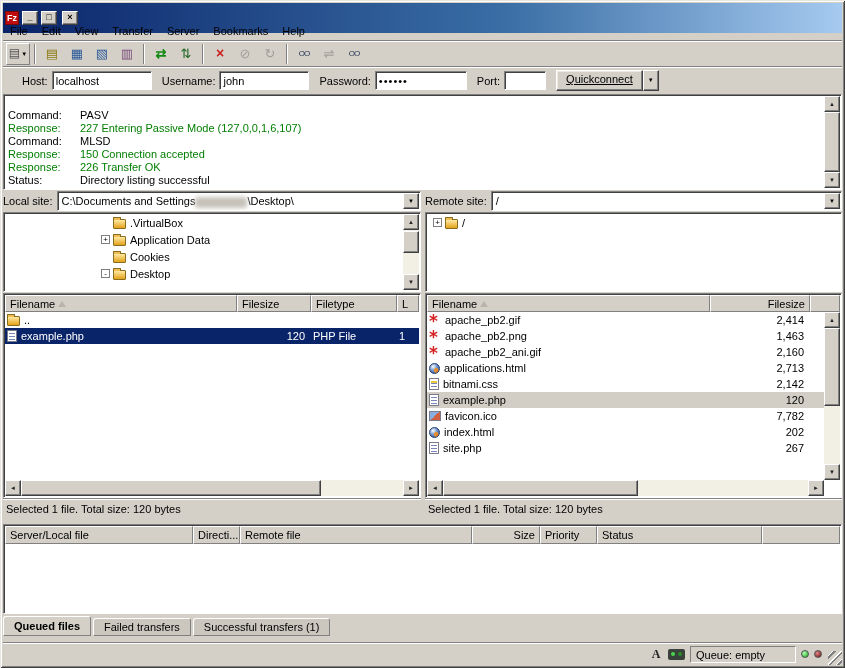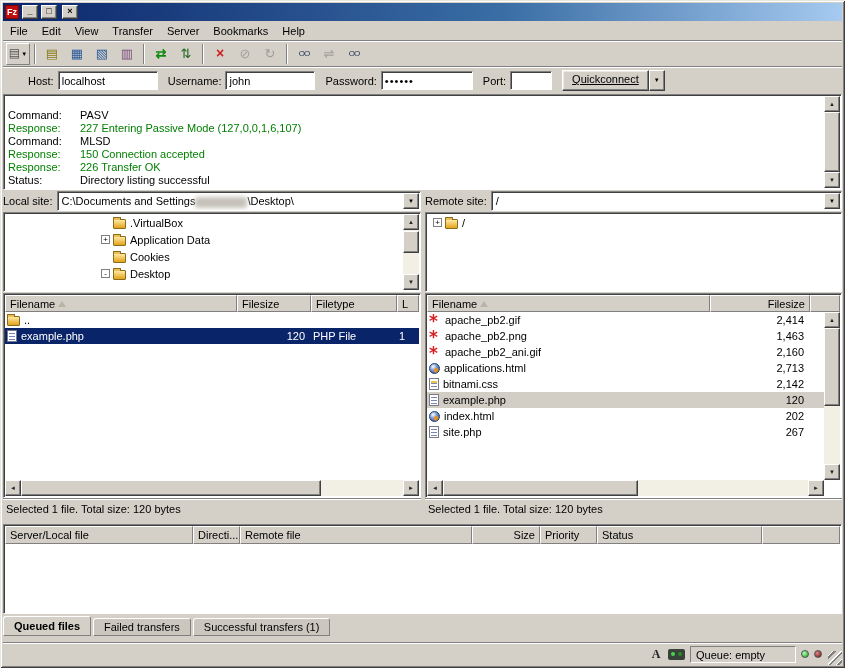--- a/index.html
+++ b/index.html
@@ -1,21 +1,21 @@
 <!DOCTYPE html>
 <html><head>
 <meta charset="utf-8">
 <style>
   *{margin:0;padding:0;box-sizing:border-box}
   html,body{background:#9a9a9a}
   body{font-family:"Liberation Sans",sans-serif;font-size:11px;color:#000}
   .window{position:relative;width:845px;height:668px;background:#d4d0c8;
     box-shadow:inset 1px 1px 0 #e8e6e0, inset -1px -1px 0 #404040, inset 2px 2px 0 #fff, inset -2px -2px 0 #808080;}
   
-  .titlebar{position:absolute;left:3px;right:3px;top:3px;height:18px;
+  .titlebar{position:absolute;left:3px;right:3px;top:3px;height:30px;
     background:linear-gradient(90deg,#0a246a 0%,#3a6ea5 60%,#a6caf0 100%);
     display:flex;align-items:center;gap:3px;padding:0 2px}
   .fz-logo{width:14px;height:14px;background:#bf0d0d;border:1px solid #7a0606;color:#fff;
     font:bold 9px "Liberation Sans",sans-serif;text-align:center;line-height:12px;flex:none}
   .title-text{flex:1;color:#fff;font-weight:bold;white-space:nowrap;overflow:hidden}
   .tb-btn{width:16px;height:14px;background:#d4d0c8;border:1px solid;border-color:#fff #404040 #404040 #fff;
     box-shadow:inset -1px -1px 0 #808080;font:bold 9px "Liberation Sans",sans-serif;text-align:center;line-height:11px;flex:none;cursor:default}
   .tb-btn.close{margin-left:2px}
   .menubar{position:absolute;left:3px;right:3px;top:21px;height:19px;display:flex;align-items:center}
   .menu-item{padding:2px 7px;cursor:default}
@@ -28,21 +28,21 @@
   .tsep{width:2px;height:20px;border-left:1px solid #808080;border-right:1px solid #fff;margin:0 3px}
   .tg{font-size:13px;line-height:13px}
   .g-srv{color:#555;font-size:12px}.g-log{color:#8a7a10}.g-ltree{color:#2a5a9a}.g-rtree{color:#2a5a9a}
   .g-queue{color:#7a4a7a}.g-refresh{color:#128a12;font-weight:bold}.g-proc{color:#226622}
   .g-cancel{color:#cc2020;font-weight:bold;font-size:14px}.g-dis{color:#555}.g-re{color:#555}
   .g-bino{color:#223355;font-weight:normal;font-size:8px;letter-spacing:-1px}.g-sync{color:#555}
   .tdrop{font-size:6px;color:#000}
   
   .quickconnect{position:absolute;left:3px;right:3px;top:66px;height:28px;border-top:1px solid #808080;
     box-shadow:inset 0 1px 0 #fff;display:flex;align-items:center;padding:0 5px}
-  .qc-label{margin:0 4px 0 10px}.qc-label.first{margin-left:20px}
+  .qc-label{margin:0 4px 0 10px}.qc-label.first{margin-left:14px}
   input.field{height:19px;border:1px solid;border-color:#808080 #fff #fff #808080;box-shadow:inset 1px 1px 0 #404040;
     background:#fff;font:11px "Liberation Sans",sans-serif;padding:1px 3px;outline:none}
   .w-host{width:100px}.w-user{width:90px}.w-pass{width:92px;letter-spacing:1px}.w-port{width:42px}
   .qc-btn{margin-left:10px;height:21px;padding:2px 9px;background:#d4d0c8;border:1px solid;border-color:#fff #404040 #404040 #fff;
     box-shadow:inset -1px -1px 0 #808080,inset 1px 1px 0 #ece9e2;text-decoration:underline;cursor:default}
   .qc-drop{width:16px;height:21px;background:#d4d0c8;border:1px solid;border-color:#fff #404040 #404040 #fff;
     box-shadow:inset -1px -1px 0 #808080;font-size:6px;text-align:center;line-height:19px;cursor:default}
   
   .white-box{background:#fff;border:1px solid;border-color:#808080 #fff #fff #808080;box-shadow:inset 1px 1px 0 #404040}
   .vscroll{position:absolute;width:16px;background:#f2f0e4}
@@ -416,20 +416,29 @@
           <div class="c rc-name">
             <span class="fileicon page-icon"></span>
             <span>example.php</span>
           </div>
           <div class="c rc-size num">
             <span>120</span>
           </div>
         </div>
       <div class="lrow">
           <div class="c rc-name">
+            <span class="fileicon ico-icon"></span>
+            <span>favicon.ico</span>
+          </div>
+          <div class="c rc-size num">
+            <span>7,782</span>
+          </div>
+        </div>
+      <div class="lrow">
+          <div class="c rc-name">
             <span class="fileicon ball-icon"></span>
             <span>index.html</span>
           </div>
           <div class="c rc-size num">
             <span>202</span>
           </div>
         </div>
       <div class="lrow">
           <div class="c rc-name">
             <span class="fileicon page-icon"></span>

